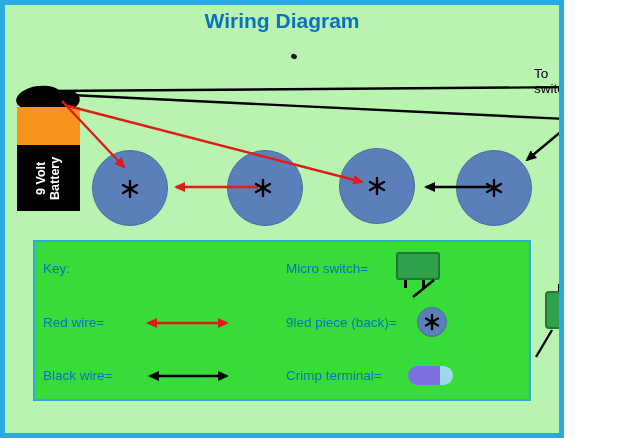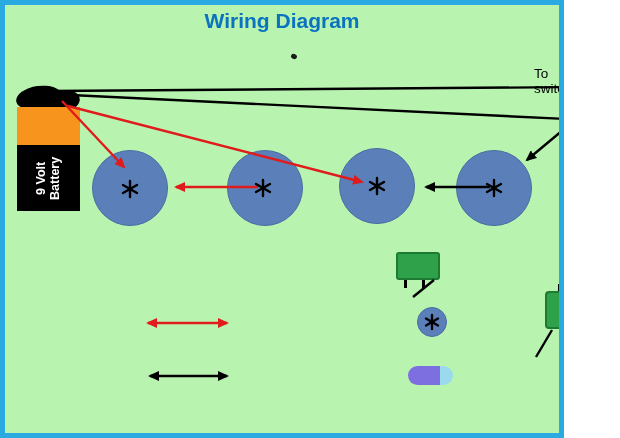--- a/index.html
+++ b/index.html
@@ -165,20 +165,28 @@
 
   <div class="crimp crimp1"></div>
   <div class="crimp crimp2"></div>
   <div class="crimp crimp3"></div>
   <div class="crimp crimp4"></div>
 
   <div class="switch-pin pin-a"></div>
   <div class="switch-pin pin-b"></div>
   <div class="micro-switch"></div>
 
+  <div class="key-box">
+    <div class="key-label kl-heading">Key:</div>
+    <div class="key-label kl-red">Red wire=</div>
+    <div class="key-label kl-black">Black wire=</div>
+    <div class="key-label kl-switch">Micro switch=</div>
+    <div class="key-label kl-led">9led piece (back)=</div>
+    <div class="key-label kl-crimp">Crimp terminal=</div>
+  </div>
 
   <div class="key-switch-icon"></div>
   <div class="key-switch-pin kpin-a"></div>
   <div class="key-switch-pin kpin-b"></div>
   <div class="key-led-icon"></div>
   <div class="key-crimp-icon"></div>
 
   <svg class="overlay" width="620" height="438" viewBox="0 0 620 438">
     <defs>
       <marker id="m-red" markerUnits="userSpaceOnUse" markerWidth="11" markerHeight="10" refX="9" refY="5" orient="auto-start-reverse">

